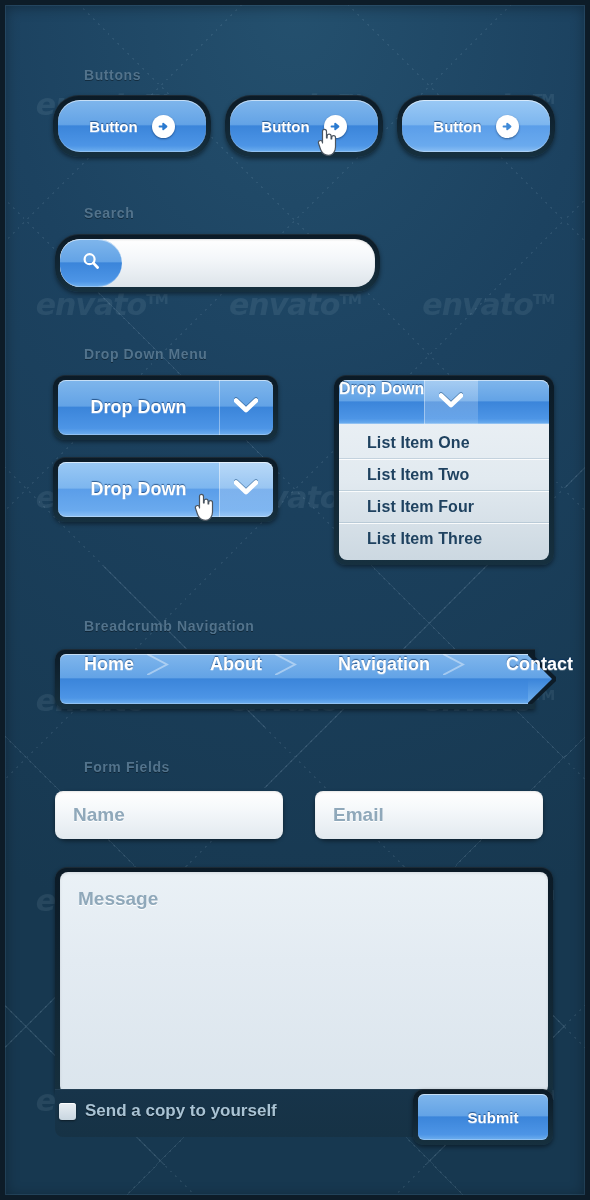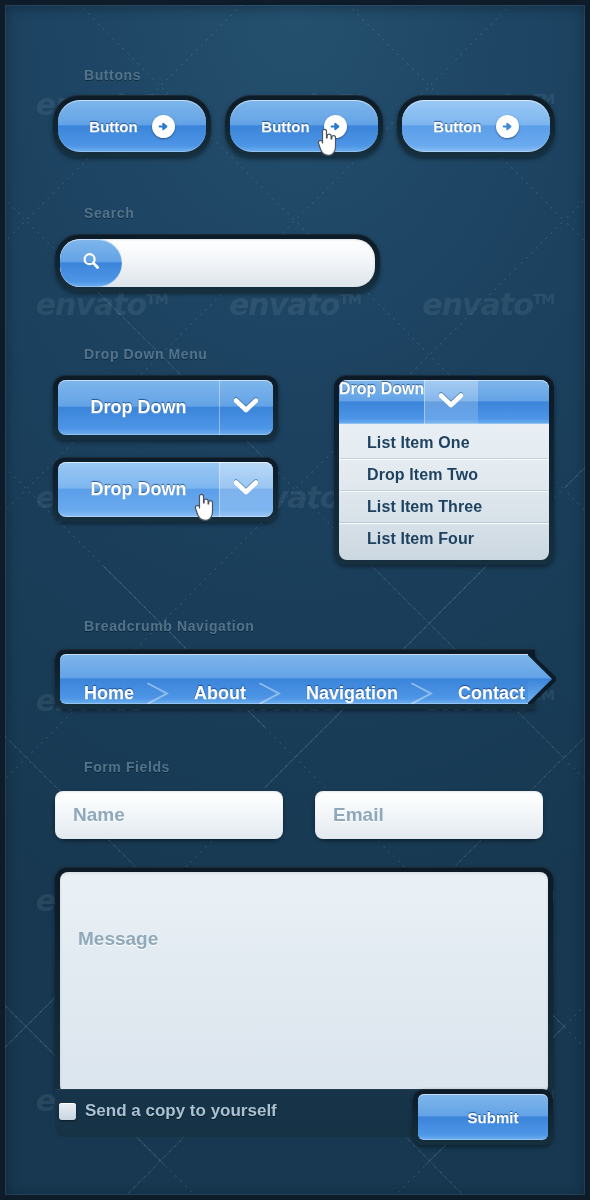--- a/index.html
+++ b/index.html
@@ -160,21 +160,21 @@
     cursor:pointer;
   }
   .dd-item:first-child{border-top:0;}
   .dd-item:last-child{border-bottom:0;}
 
   
   .bc-frame{border-radius:10px;padding:5px;}
   .bc-inner{
     position:relative;width:100%;height:100%;
     border-radius:6px 0 0 6px;
-    display:flex;align-items:flex-end;
+    display:flex;align-items:flex-start;gap:16px;
   }
   .bc-item{
     position:relative;
     display:flex;align-items:center;justify-content:center;
     padding:0 16px;flex:none;cursor:pointer;
   }
   .bc-item .lbl{font-size:18px;position:relative;z-index:2;}
   .bc-sep{
     position:absolute;right:-1px;top:0;bottom:0;width:22px;z-index:3;pointer-events:none;
   }
@@ -200,21 +200,21 @@
 
   .ta-frame{border-radius:12px;padding:5px;}
   .ta-inner{
     width:100%;height:100%;border-radius:8px;
     background:linear-gradient(to bottom,#eaf1f6 0%,#e3ebf2 40%,#dbe5ed 100%);
     box-shadow:inset 0 1px 3px rgba(0,0,0,.10);
   }
   .ta-inner textarea{
     width:100%;height:100%;box-sizing:border-box;border:0;outline:none;resize:none;
     background:transparent;padding:16px 18px;
-    font-family:"Liberation Sans",sans-serif;font-size:19px;font-weight:700;color:#36607e;margin-top:40px;
+    font-family:"Liberation Sans",sans-serif;font-size:19px;font-weight:700;color:#36607e;
   }
   .ta-inner textarea::placeholder{color:#8fa8ba;font-weight:700;text-shadow:0 1px 0 #fff;}
 
   
   .bottom-bar{
     position:absolute;
     background:linear-gradient(to bottom,#17344a,#163245);
     border-radius:0 0 8px 8px;
     box-shadow:inset 0 1px 0 rgba(255,255,255,.06);
     z-index:6;
@@ -382,23 +382,23 @@
         <div class="dd-arrow-cell hi">
           <span>
             <svg class="chev" width="24" height="15" viewBox="0 0 24 15">
                 <path d="M2 2.5l10 9.5 10-9.5" fill="none" stroke="#ffffff" stroke-width="4.6" stroke-linecap="round" stroke-linejoin="round"></path>
               </svg>
           </span>
         </div>
       </div>
       <div class="dd-list">
         <div class="dd-item">List Item One</div>
-        <div class="dd-item">Drop Item Two</div>
+        <div class="dd-item">List Item Two</div>
+        <div class="dd-item">List Item Four</div>
         <div class="dd-item">List Item Three</div>
-        <div class="dd-item">List Item Four</div>
       </div>
     </div>
   </div>
 
   <div class="section-label" style="left:79px;top:613px">Breadcrumb Navigation</div>
 
   <div class="frame bc-frame" style="left:50px;top:644px;width:470px;height:50px;border-radius:10px 0 0 10px;">
     <div class="bc-inner blue">
 
       <div class="bc-item" style="padding:0 34px 0 24px">

